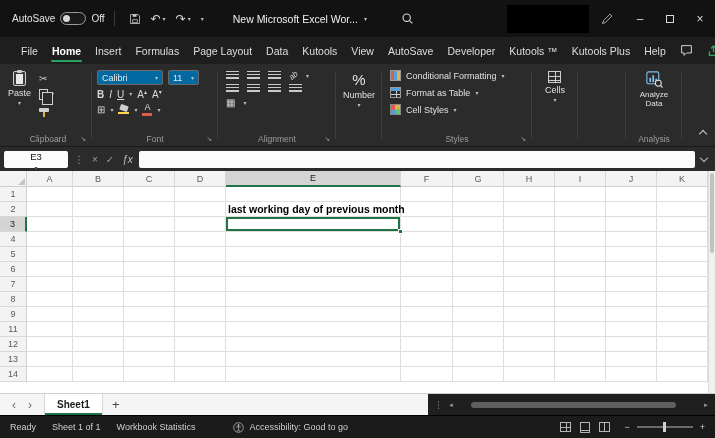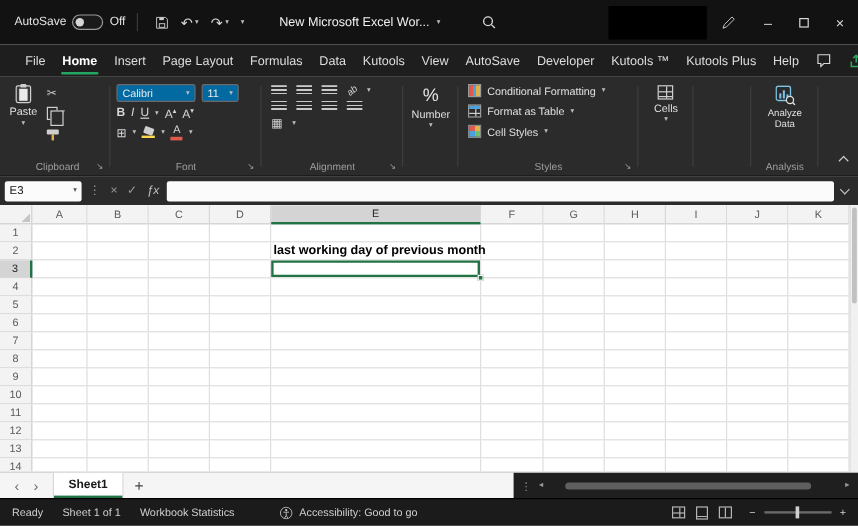--- a/index.html
+++ b/index.html
@@ -78,21 +78,21 @@
   .ic-ft { width:11px; height:11px; border:1px solid #9a9a9a; background:linear-gradient(#4aa3e0 0 3px,transparent 3px),linear-gradient(#cfcfcf,#cfcfcf) 0 6px/100% 1px no-repeat,linear-gradient(#cfcfcf,#cfcfcf) 5px 0/1px 100% no-repeat; }
   .ic-cs { width:11px; height:11px; border:1px solid #888; background:conic-gradient(#e0b34a 0 25%,#6fbf6f 0 50%,#4aa3e0 0 75%,#e05a4e 0); }
   
   .g-cells { width:46px; } .g-editing { width:48px; } .g-analysis { width:56px; }
   .ic-cells { width:13px; height:12px; border:1px solid #cfcfcf; background:linear-gradient(#cfcfcf,#cfcfcf) 0 3.5px/100% 1px no-repeat,linear-gradient(#cfcfcf,#cfcfcf) 0 7.5px/100% 1px no-repeat,linear-gradient(#cfcfcf,#cfcfcf) 6px 0/1px 100% no-repeat; }
   .two-line { text-align:center; font-size:8px; line-height:1.15; }
   .collapse-chev { position:absolute; right:9px; bottom:9px; width:6px; height:6px; border-right:1.5px solid #cfcfcf; border-bottom:1.5px solid #cfcfcf; transform:rotate(-135deg); }
 
   
   .formulabar { height:24px; background:#2b2b2b; display:flex; align-items:center; padding:0 8px 0 4px; gap:6px; flex:0 0 auto; }
-  .namebox { width:64px; height:17px; background:#fbfbfb; border-radius:2px; display:flex; align-items:center; font-size:9.5px; color:#111; padding:0 4px; gap:3px; }
+  .namebox { width:64px; height:17px; background:#fbfbfb; border-radius:2px; display:flex; align-items:center; font-size:9.5px; color:#111; padding:0 4px; gap:3px;flex-direction:column; }
   .namebox .val { flex:1; }
   .namebox .chev-d { color:#555; }
   .fb-icons { display:flex; gap:8px; color:#9a9a9a; font-size:10px; align-items:center; }
   .fb-fx { font-style:italic; color:#c0c0c0; }
   .fb-input { flex:1; height:17px; background:#fbfbfb; border-radius:2px; }
   .fb-chev { width:6px; height:6px; border-right:1.5px solid #bdbdbd; border-bottom:1.5px solid #bdbdbd; transform:rotate(45deg); margin-top:-3px; }
 
   
   .gridwrap { height:222px; background:#fff; display:flex; flex:0 0 auto; overflow:hidden; }
   .sheet { width:708px; }
@@ -192,22 +192,22 @@
       </div>
     <div class="winbtn">
         <span>×</span>
       </div>
   </div>
 
   <div class="menubar">
     <span class="mtab">File</span>
     <span class="mtab active">Home</span>
     <span class="mtab">Insert</span>
+    <span class="mtab">Formulas</span>
     <span class="mtab">Page Layout</span>
-    <span class="mtab">Formulas</span>
     <span class="mtab">Data</span>
     <span class="mtab">Kutools</span>
     <span class="mtab">View</span>
     <span class="mtab">AutoSave</span>
     <span class="mtab">Developer</span>
     <span class="mtab">Kutools ™</span>
     <span class="mtab">Kutools Plus</span>
     <span class="mtab">Help</span>
     <span class="mb-spacer"></span>
     <span class="mb-icon">
@@ -531,34 +531,20 @@
           <div class="cell" style="width: 175px;"></div>
           <div class="cell" style="width: 52px;"></div>
           <div class="cell" style="width: 51px;"></div>
           <div class="cell" style="width: 51px;"></div>
           <div class="cell" style="width: 51px;"></div>
           <div class="cell" style="width: 51px;"></div>
           <div class="cell" style="width: 51px;"></div>
         </div>
         <div class="grid-row">
           <div class="row-h">9</div>
-          <div class="cell" style="width: 46px;"></div>
-          <div class="cell" style="width: 51px;"></div>
-          <div class="cell" style="width: 51px;"></div>
-          <div class="cell" style="width: 51px;"></div>
-          <div class="cell" style="width: 175px;"></div>
-          <div class="cell" style="width: 52px;"></div>
-          <div class="cell" style="width: 51px;"></div>
-          <div class="cell" style="width: 51px;"></div>
-          <div class="cell" style="width: 51px;"></div>
-          <div class="cell" style="width: 51px;"></div>
-          <div class="cell" style="width: 51px;"></div>
-        </div>
-        <div class="grid-row">
-          <div class="row-h">10</div>
           <div class="cell" style="width: 46px;"></div>
           <div class="cell" style="width: 51px;"></div>
           <div class="cell" style="width: 51px;"></div>
           <div class="cell" style="width: 51px;"></div>
           <div class="cell" style="width: 175px;"></div>
           <div class="cell" style="width: 52px;"></div>
           <div class="cell" style="width: 51px;"></div>
           <div class="cell" style="width: 51px;"></div>
           <div class="cell" style="width: 51px;"></div>
           <div class="cell" style="width: 51px;"></div>

